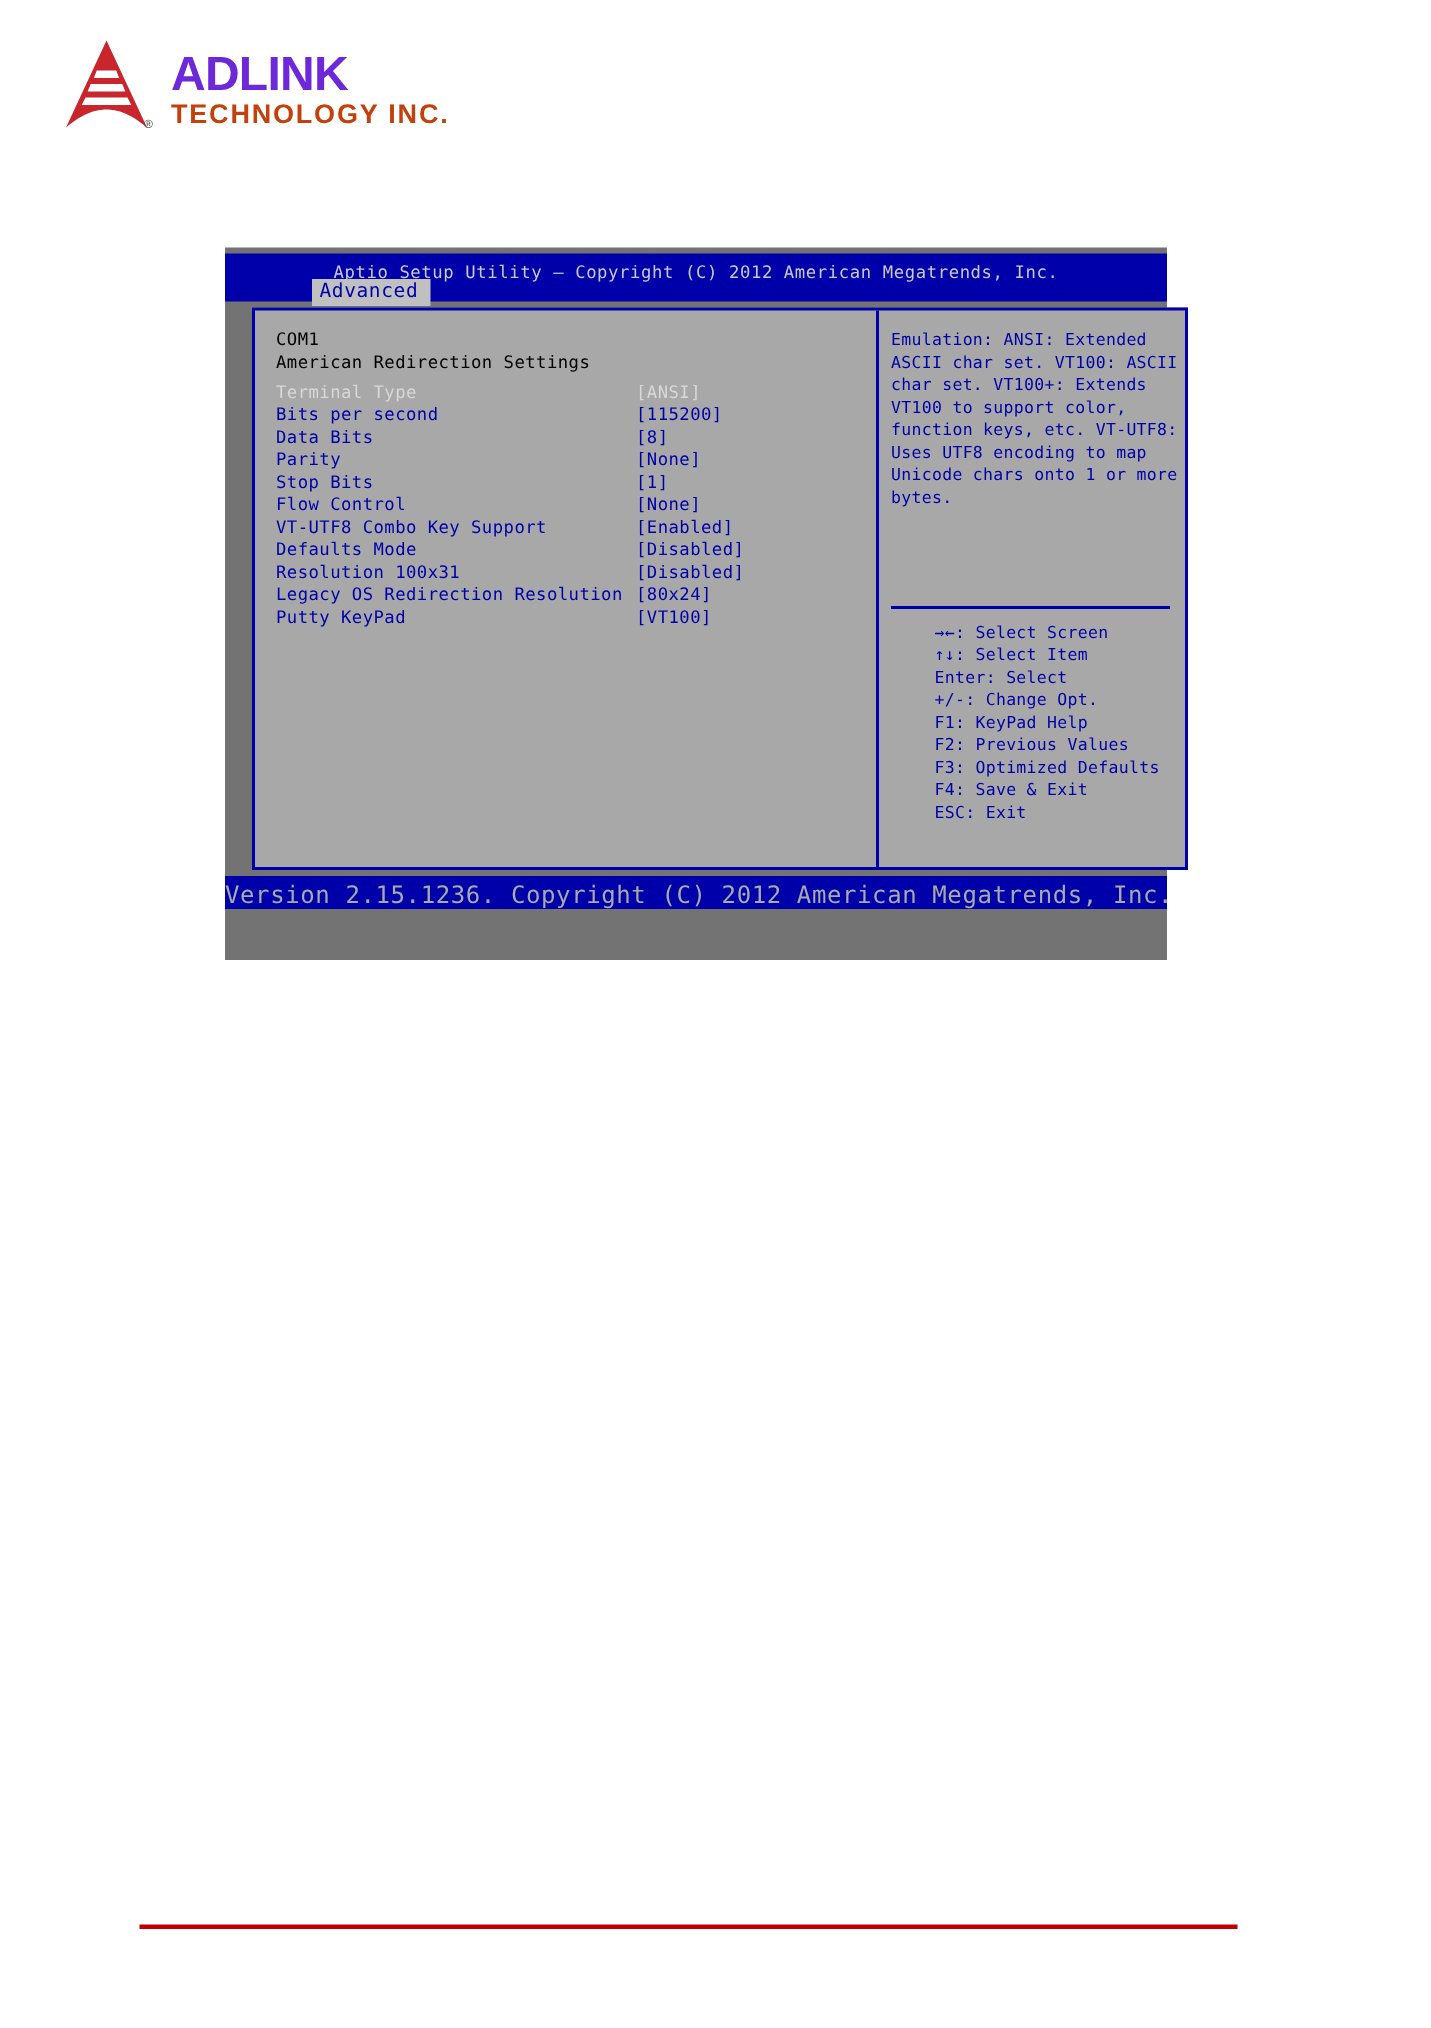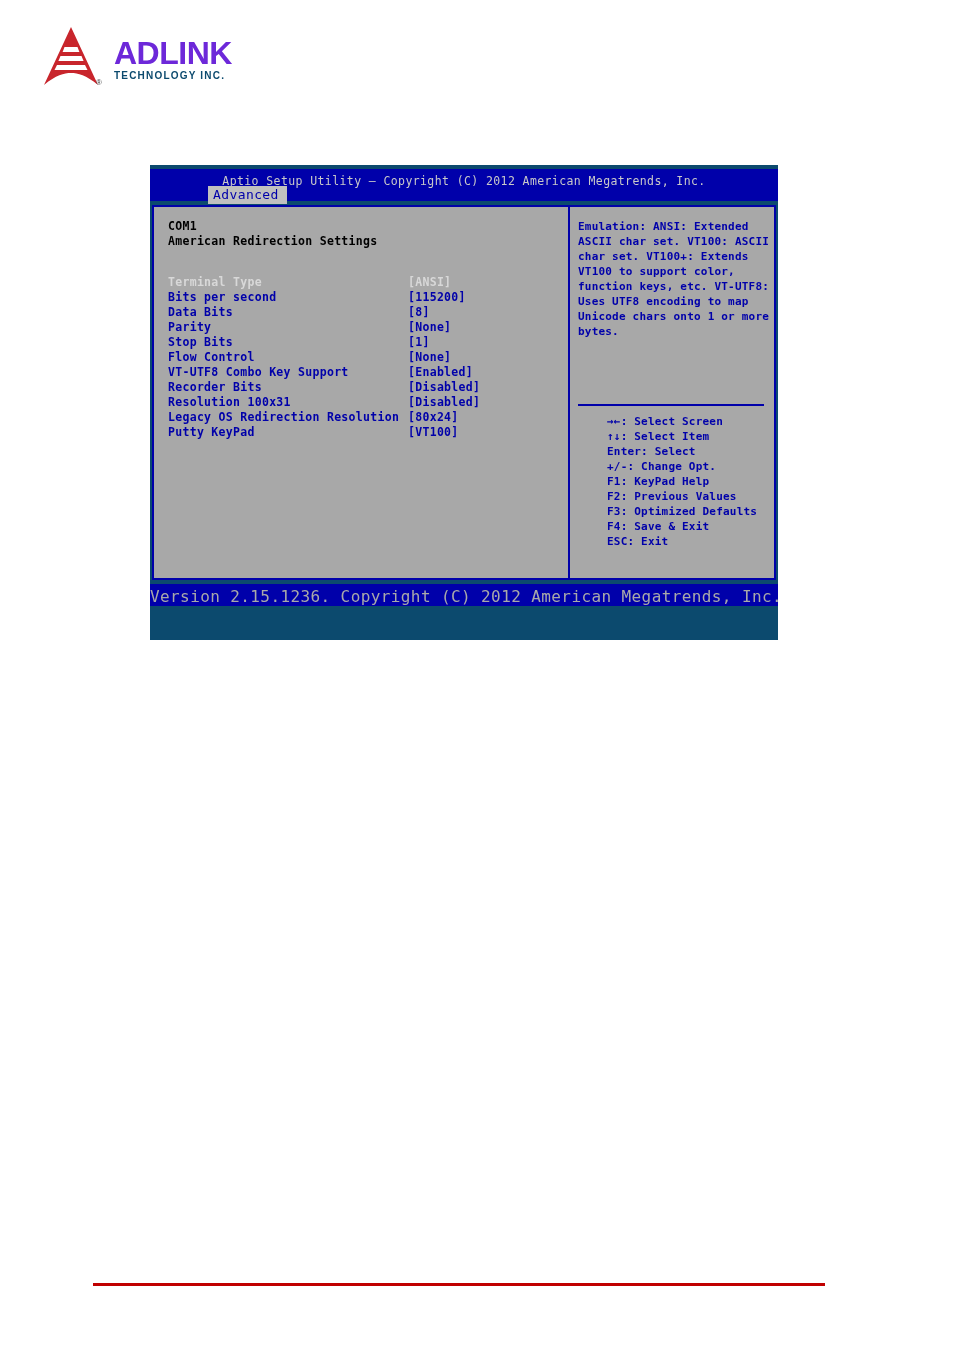--- a/index.html
+++ b/index.html
@@ -40,42 +40,42 @@
     font-family: "Liberation Sans", sans-serif;
     font-weight: bold;
     font-size: 32px;
     letter-spacing: -0.5px;
     color: #6d28d9;
     display: block;
   }
   .logo-sub {
     font-family: "Liberation Sans", sans-serif;
     font-weight: bold;
-    font-size: 10px;
+    font-size: 18px;
     letter-spacing: 1.2px;
-    color: #0c4a6e;
+    color: #c2410c;
     display: block;
     margin-top: 2px;
   }
   .logo-reg {
     position: absolute;
     left: 56px;
     bottom: 2px;
     font-size: 8px;
     color: #444;
   }
 
   
   #bios-screen {
     position: absolute;
     left: 150px;
     top: 165px;
     width: 628px;
     height: 475px;
-    background: #0c4a6e;
+    background: #737373;
     font-family: "DejaVu Sans Mono", "Liberation Mono", monospace;
   }
   .bios-titlebar {
     position: absolute;
     left: 0; top: 4px;
     width: 628px;
     height: 32px;
     background: #0000aa;
   }
   .bios-title-text {
@@ -96,28 +96,27 @@
     color: #0000aa;
     font-size: 13px;
     letter-spacing: 0.4px;
     padding: 2px 8px 3px 5px;
     line-height: 13px;
     z-index: 3;
   }
 
   .bios-body {
     position: absolute;
-    left: 2px;
+    left: 18px;
     top: 40px;
     width: 624px;
     height: 375px;
     background: #a8a8a8;
     border: 2px solid #0000aa;
     box-sizing: border-box;
-    font-weight: bold;
   }
   .bios-divider-v {
     position: absolute;
     left: 414px;
     top: 0;
     width: 2px;
     height: 371px;
     background: #0000aa;
   }
 
@@ -129,21 +128,21 @@
     width: 392px;
   }
   .section-head {
     color: #000000;
     font-size: 11.5px;
     line-height: 15px;
     letter-spacing: 0.3px;
     white-space: pre;
   }
   .settings-list {
-    margin-top: 26px;
+    margin-top: 5px;
   }
   .setting-row {
     display: flex;
     font-size: 11.5px;
     line-height: 15px;
     letter-spacing: 0.3px;
     color: #0000aa;
     white-space: pre;
   }
   .setting-row.selected { color: #d8d8d8; }
@@ -263,21 +262,21 @@
         </div>
         <div class="setting-row">
           <span class="setting-label">Flow Control</span>
           <span class="setting-value">[None]</span>
         </div>
         <div class="setting-row">
           <span class="setting-label">VT-UTF8 Combo Key Support</span>
           <span class="setting-value">[Enabled]</span>
         </div>
         <div class="setting-row">
-          <span class="setting-label">Recorder Bits</span>
+          <span class="setting-label">Defaults Mode</span>
           <span class="setting-value">[Disabled]</span>
         </div>
         <div class="setting-row">
           <span class="setting-label">Resolution 100x31</span>
           <span class="setting-value">[Disabled]</span>
         </div>
         <div class="setting-row">
           <span class="setting-label">Legacy OS Redirection Resolution</span>
           <span class="setting-value">[80x24]</span>
         </div>

